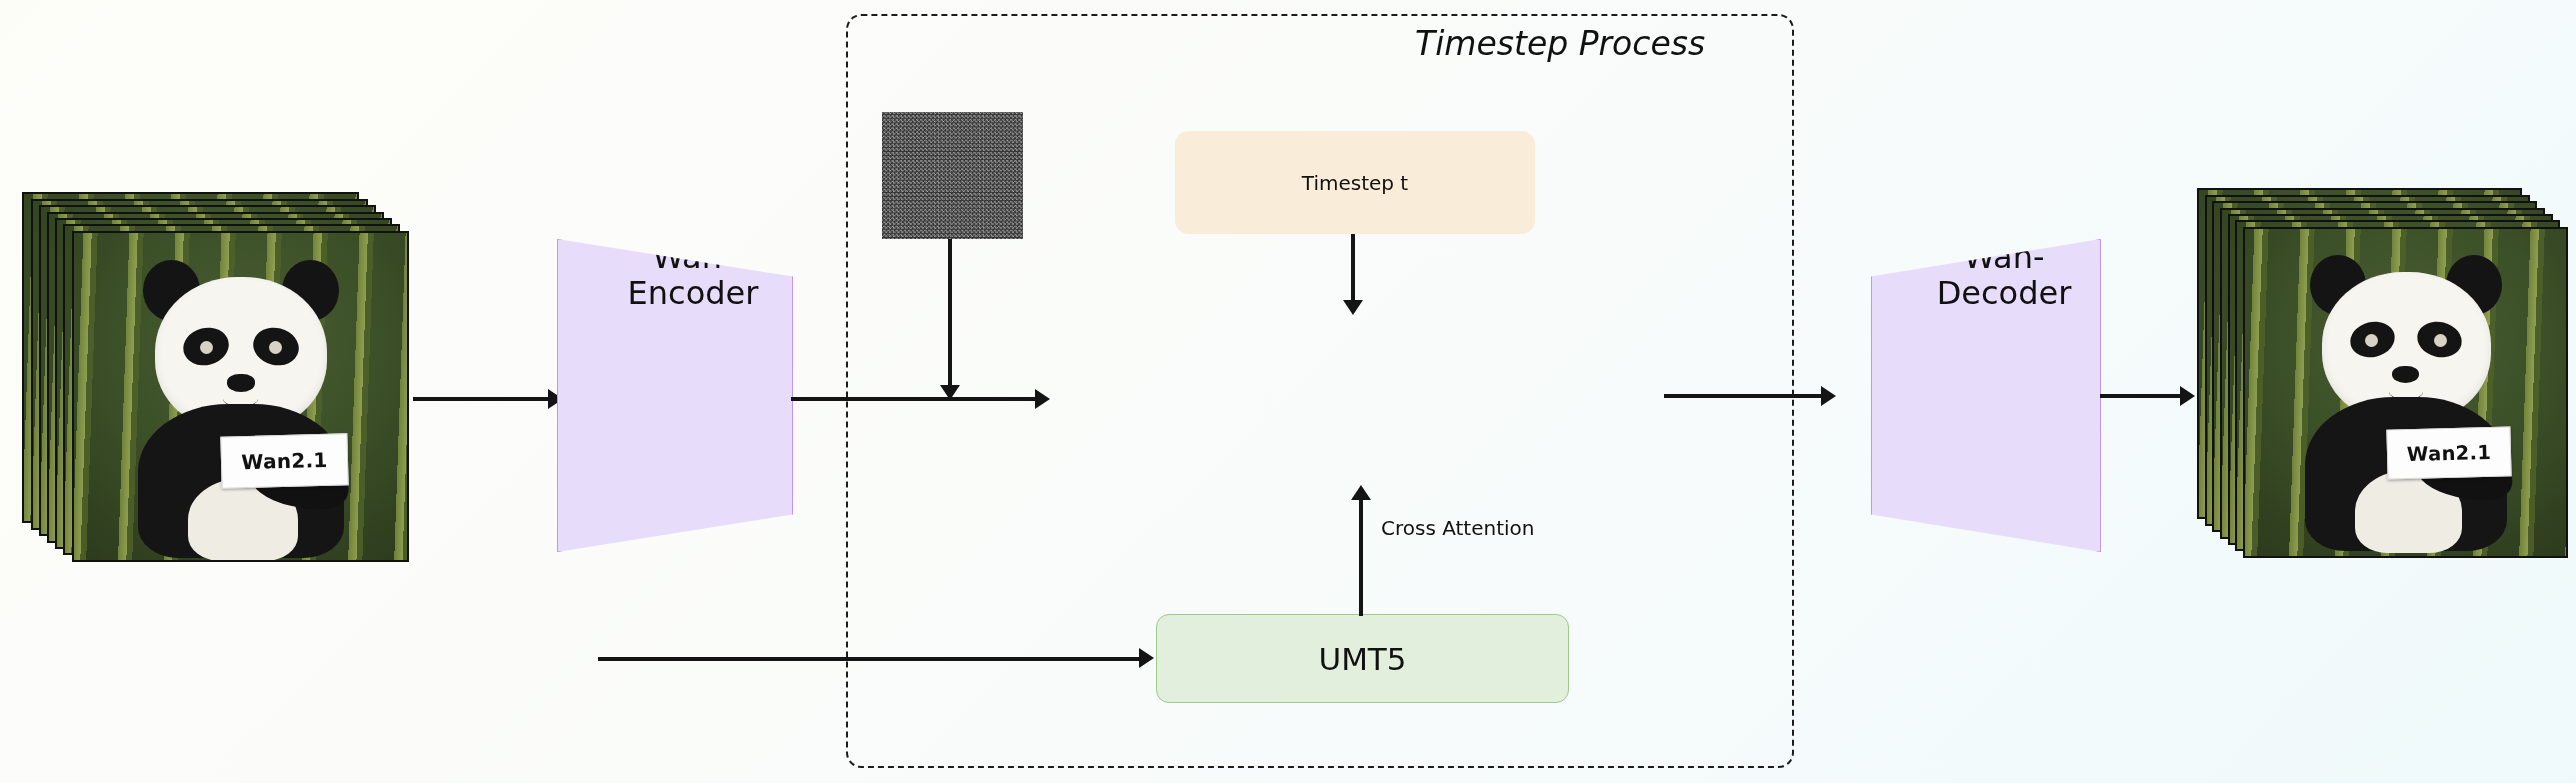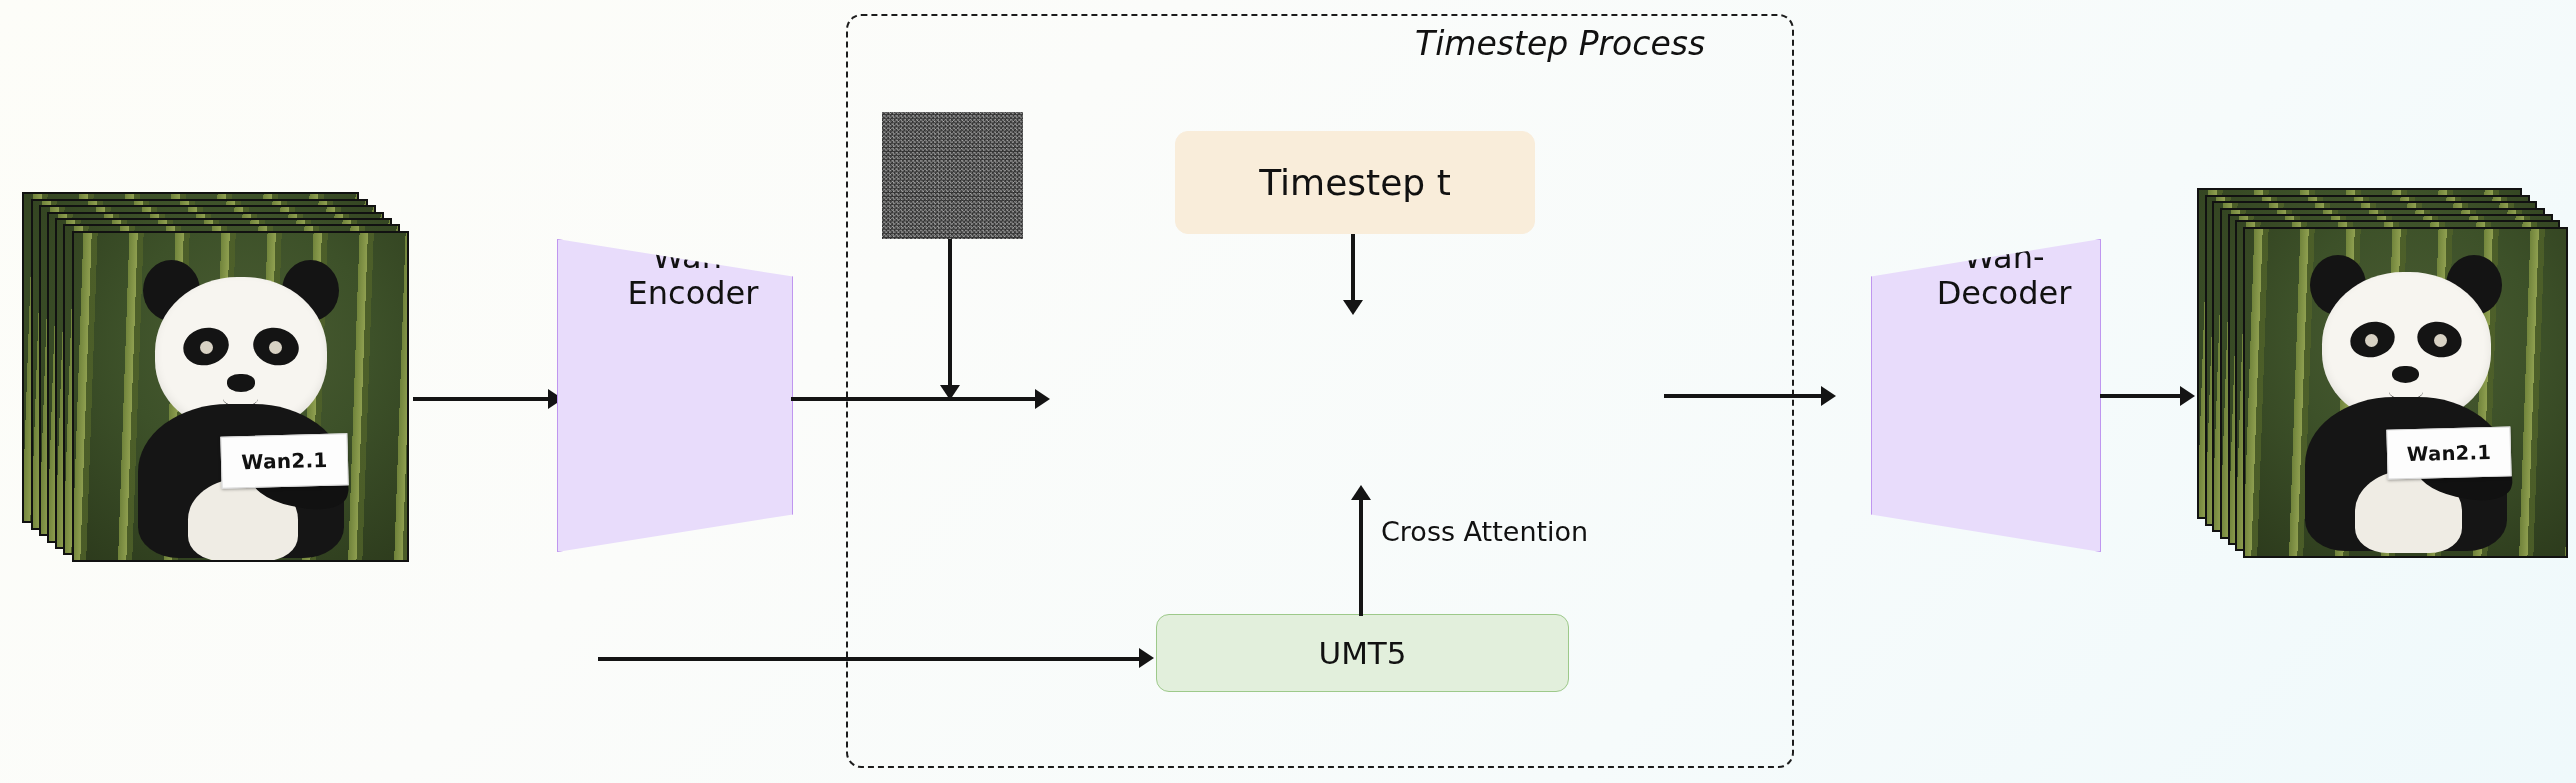--- a/index.html
+++ b/index.html
@@ -86,21 +86,21 @@
   .trap-label {
     font-size:32px; color:#111; white-space:pre-line;
   }
 
   
   .rbox {
     position:absolute; box-sizing:border-box;
     display:flex; align-items:center; justify-content:center;
     border-radius:13px;
   }
-  .rbox.timestep { background:#f9edda; border:1.2px solid #f9edda; font-size:36px; }
+  .rbox.timestep { background:#f9edda; border:1.2px solid #f9edda; font-size:20px; }
   .rbox.dit { background:#dce9f8; border:1.8px solid #5b9bd5; }
   .rbox.umt5 { background:#e2efdc; border:1.8px solid #9dc98a; font-size:31px; }
   .dit-inner { font-size:39px; white-space:nowrap; }
   .dit-n { color:#ff0000; font-weight:700; }
   .dit-x { color:#ff0000; font-weight:400; font-size:32px; }
   .dit-rest { color:#111; }
 
   
   .prompt {
     position:absolute; box-sizing:border-box;
@@ -152,21 +152,21 @@
     border-right:10px solid transparent;
     border-top:15.4px solid #141414;
   }
   .ahead-u {
     position:absolute; width:0; height:0;
     border-left:10px solid transparent;
     border-right:10px solid transparent;
     border-bottom:15.4px solid #141414;
   }
   .caption {
-    position:absolute; font-size:27px; color:#111; white-space:nowrap;
+    position:absolute; font-size:20px; color:#111; white-space:nowrap;
   }
 </style>
 </head>
 <body>
 
 <div id="stage">
 
   <div class="stack" style="left:22.4px; top:192px; width:390px; height:384px;">
     <div class="sheet" style="left:0px;   top:0px;   width:337px; height:331px;">
         <div class="photo"></div>
@@ -227,21 +227,21 @@
   <div class="ahead-r" style="left:1035px; top:389px;"></div>
 
   <div class="rbox timestep" style="left:1175px; top:131px; width:360px; height:103px;">
     <span>Timestep t</span>
   </div>
 
   <div class="aline-v" style="left:1351px; top:234px; height:77px;"></div>
   <div class="ahead-d" style="left:1343px; top:300px;"></div>
 
 
-  <div class="rbox umt5" style="left:1156px; top:614px; width:413px; height:78px;">
+  <div class="rbox umt5" style="left:1156px; top:614px; width:413px; height:89px;">
     <span>UMT5</span>
   </div>
 
   <div class="aline-h" style="left:598px; top:657px; width:543px;"></div>
   <div class="ahead-r" style="left:1139px; top:648px;"></div>
 
   <div class="aline-v" style="left:1359px; top:500px; height:116px;"></div>
   <div class="ahead-u" style="left:1351px; top:485px;"></div>
   <div class="caption" style="left:1381px; top:516px;">Cross Attention</div>
 

